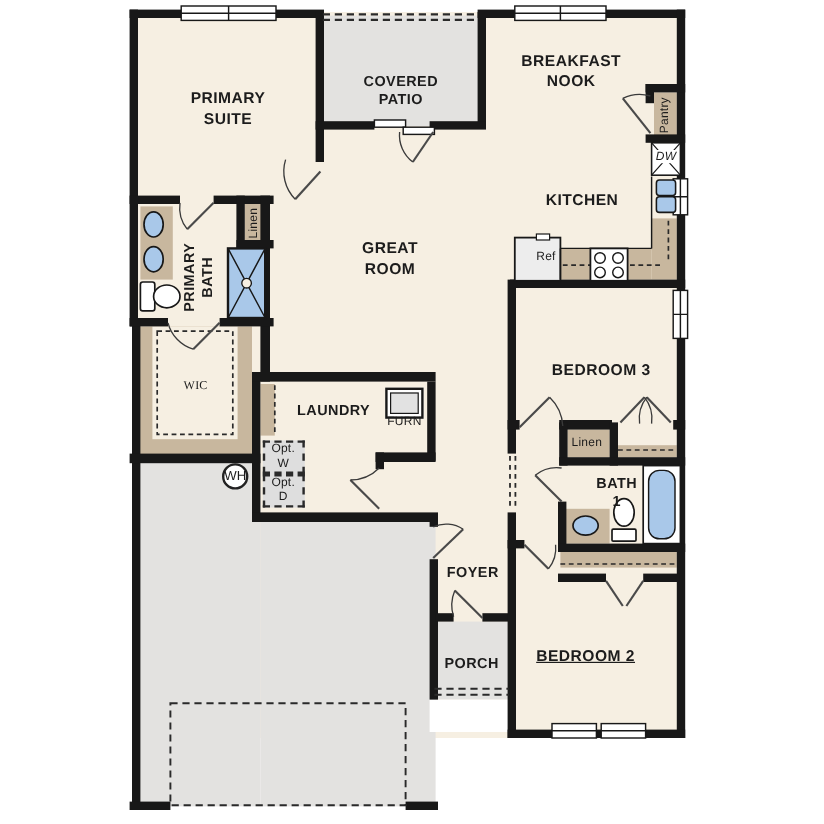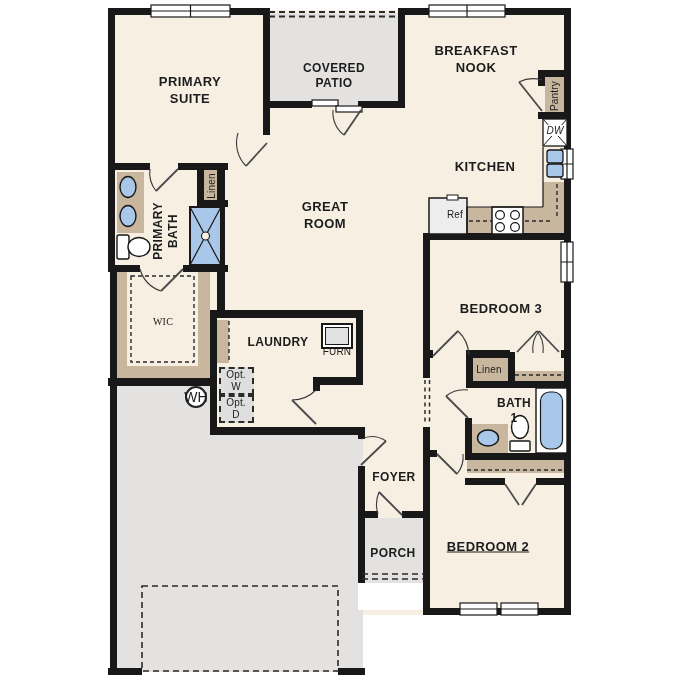--- a/index.html
+++ b/index.html
@@ -9,21 +9,21 @@
   .cream{background:#f6efe2;}
   .gray{background:#e3e2e0;}
   .tan{background:#c8b79e;}
   .white{background:#ffffff;}
   svg.overlay{position:absolute;left:0;top:0;}
   .lbl{position:absolute;transform:translate(-50%,-50%);color:#1c1c1c;font-weight:bold;
        font-size:13px;line-height:17px;text-align:center;white-space:pre-line;
        letter-spacing:.4px;z-index:30;}
   .lbl.md{font-size:12px;line-height:15px;}
   .lbl.sm{font-size:10px;line-height:12px;font-weight:normal;letter-spacing:.2px;}
-  .lbl.xs{font-size:14px;line-height:10px;font-weight:normal;letter-spacing:0;}
+  .lbl.xs{font-size:11px;line-height:10px;font-weight:normal;letter-spacing:0;}
   .lbl.vert{transform:translate(-50%,-50%) rotate(-90deg);}
   .lbl .chip{background:#fff;padding:0 1px;}
   .optbox{position:absolute;background:#dedede;border:2px dashed #2a2a2a;box-sizing:border-box;z-index:20;}
   .furnbox{position:absolute;border:2px solid #181818;background:#fff;box-sizing:border-box;z-index:20;}
   .furnbox .inner{position:absolute;left:2px;top:2px;right:2px;bottom:2px;
        border:1px solid #181818;background:#e2e2e2;}
   .whcircle{position:absolute;width:22px;height:22px;border-radius:50%;background:#fff;
        border:2px solid #222;box-sizing:border-box;z-index:20;}
 </style>
 </head>

